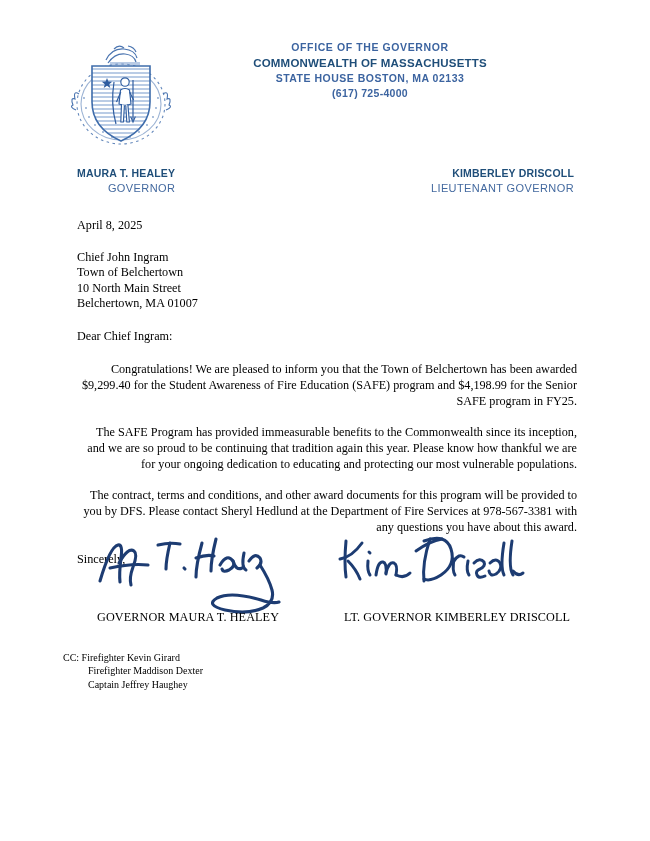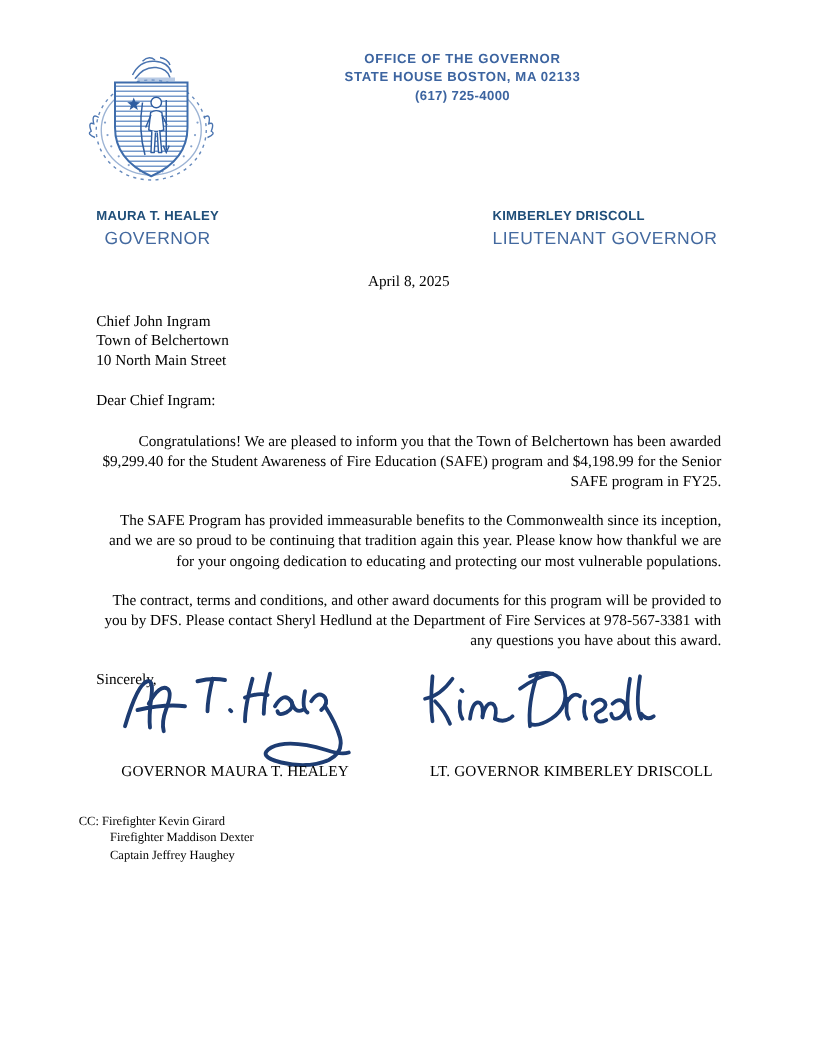--- a/index.html
+++ b/index.html
@@ -76,50 +76,49 @@
     left: 0;
     top: 166px;
     width: 650px;
     height: 36px;
     font-family: "Liberation Sans", sans-serif;
   }
   .official {
     position: absolute;
     top: 0;
   }
-  .official.left  { left: 77px;  text-align: center; }
-  .official.right { right: 76px; text-align: left; }
+  .official.left  { left: 77px;  text-align: right; }
+  .official.right { right: 76px; text-align: right; }
   .official-name {
     font-size: 10.5px;
     font-weight: bold;
     color: #1f4e79;
     letter-spacing: 0.2px;
     line-height: 1.35;
   }
   .official-title {
-    font-size: 14px;
+    font-size: 11px;
     color: #43699f;
     font-variant: small-caps;
     font-weight: 500;
     letter-spacing: 0.4px;
     line-height: 1.5;
   }
 
   
   .body-area {
     position: absolute;
     left: 77px;
     top: 218px;
     width: 500px;
   }
   .date-line {
     font-size: 12.2px;
     line-height: 1.28;
     margin-bottom: 16px;
-    text-align: center;
   }
   .addr-block {
     font-size: 12.2px;
     line-height: 1.28;
     margin-bottom: 17px;
   }
   .salutation {
     font-size: 12.2px;
     line-height: 1.28;
     margin-bottom: 16px;
@@ -265,20 +264,21 @@
 
       <path d="M52 46 q-3.5 22 2 42" stroke="#2f5da0" stroke-width="1.2" fill="none"></path>
 
       <path d="M71 44 L71 84" stroke="#2f5da0" stroke-width="1.2" fill="none"></path>
       <path d="M68.6 80.5 L71 86 L73.4 80.5" stroke="#2f5da0" stroke-width="1.1" fill="none"></path>
     </svg>
   </div>
 
   <div class="header-block">
     <div class="hdr-line hdr-office">OFFICE OF THE GOVERNOR</div>
+    <div class="hdr-line hdr-commonwealth">COMMONWEALTH OF MASSACHUSETTS</div>
     <div class="hdr-line hdr-address">STATE HOUSE BOSTON, MA 02133</div>
     <div class="hdr-line hdr-phone">(617) 725-4000</div>
   </div>
 </div>
 
 <div class="officials">
   <div class="official left">
     <div class="official-name">MAURA T. HEALEY</div>
     <div class="official-title">GOVERNOR</div>
   </div>
@@ -289,20 +289,21 @@
 </div>
 
 <div class="body-area">
 
   <div class="date-line">April 8, 2025</div>
 
   <div class="addr-block">
     <div>Chief John Ingram</div>
     <div>Town of Belchertown</div>
     <div>10 North Main Street</div>
+    <div>Belchertown, MA 01007</div>
   </div>
 
   <div class="salutation">Dear Chief Ingram:</div>
 
   <div class="para">Congratulations! We are pleased to inform you that the Town of Belchertown has been awarded $9,299.40 for the Student Awareness of Fire Education (SAFE) program and $4,198.99 for the Senior SAFE program in FY25.</div>
   <div class="para">The SAFE Program has provided immeasurable benefits to the Commonwealth since its inception, and we are so proud to be continuing that tradition again this year. Please know how thankful we are for your ongoing dedication to educating and protecting our most vulnerable populations.</div>
   <div class="para">The contract, terms and conditions, and other award documents for this program will be provided to you by DFS. Please contact Sheryl Hedlund at the Department of Fire Services at 978-567-3381 with any questions you have about this award.</div>
 
   <div class="closing">Sincerely,</div>
 </div>

